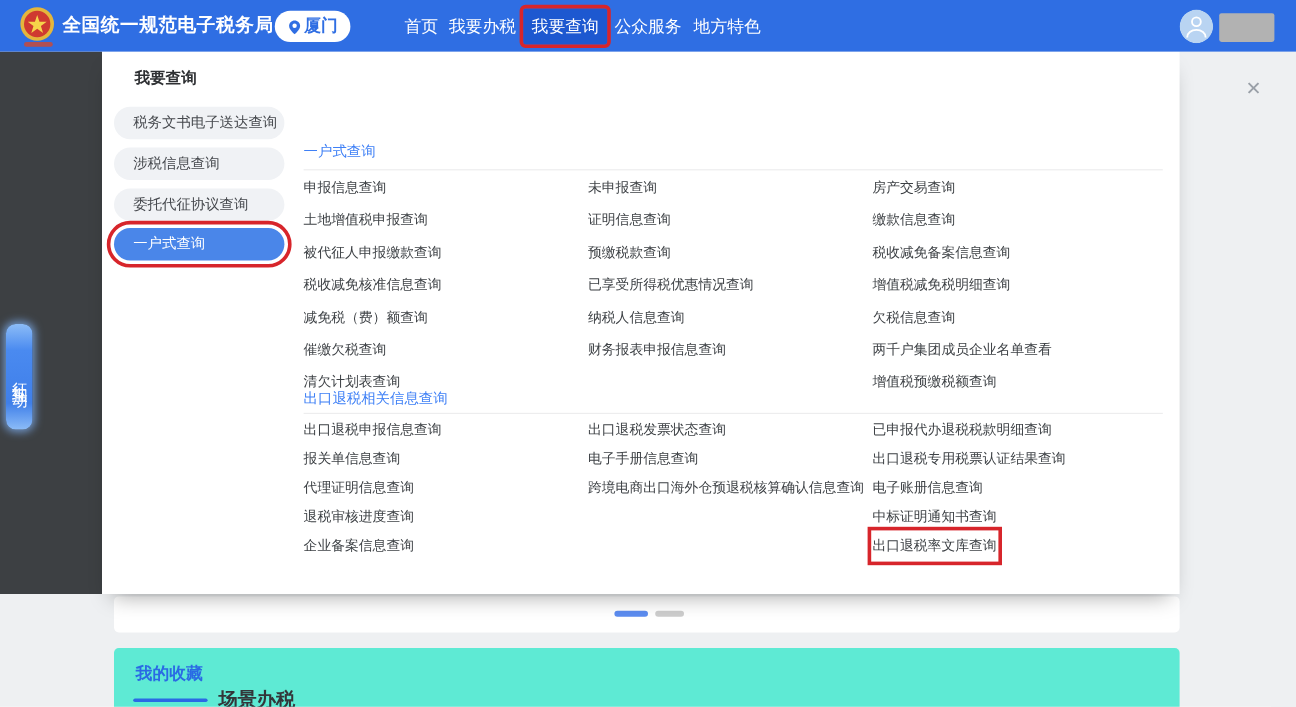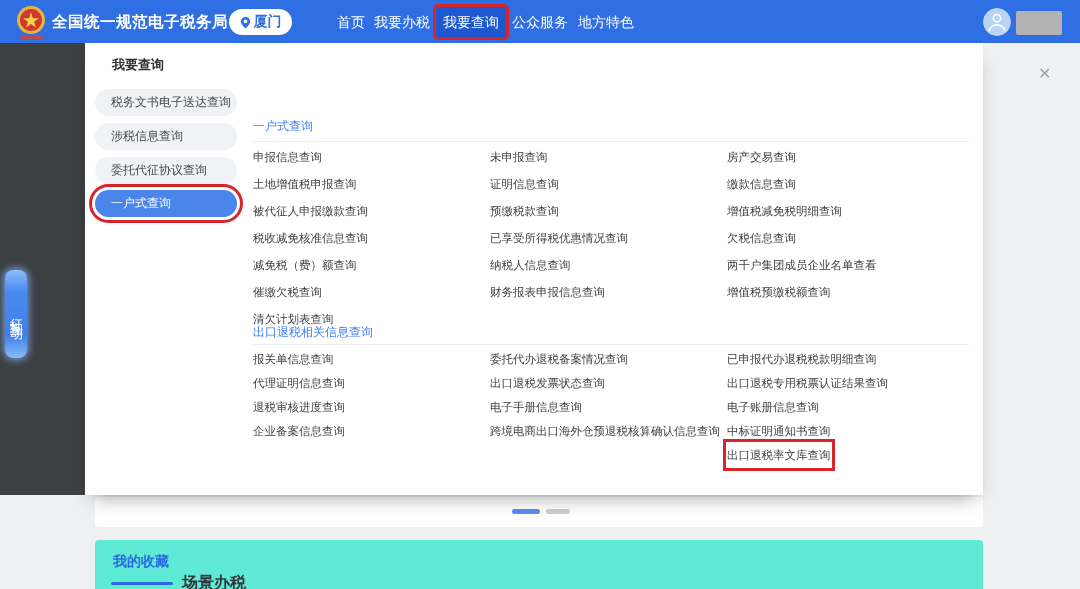--- a/index.html
+++ b/index.html
@@ -142,38 +142,39 @@
           <div class="link-item">未申报查询</div>
           <div class="link-item">证明信息查询</div>
           <div class="link-item">预缴税款查询</div>
           <div class="link-item">已享受所得税优惠情况查询</div>
           <div class="link-item">纳税人信息查询</div>
           <div class="link-item">财务报表申报信息查询</div>
         </div>
       <div class="col" style="left:642px;top:101px;">
           <div class="link-item">房产交易查询</div>
           <div class="link-item">缴款信息查询</div>
+          <div class="link-item">税收减免备案信息查询</div>
           <div class="link-item">增值税减免税明细查询</div>
           <div class="link-item">欠税信息查询</div>
           <div class="link-item">两千户集团成员企业名单查看</div>
           <div class="link-item">增值税预缴税额查询</div>
         </div>
     </div>
 
     <div class="sec2">
       <div class="section-title" style="left:168px;top:281px;">出口退税相关信息查询</div>
       <div class="divider" style="top:301px;"></div>
       <div class="col" style="left:168px;top:304px;">
+          <div class="link-item">出口退税申报信息查询</div>
           <div class="link-item">报关单信息查询</div>
           <div class="link-item">代理证明信息查询</div>
           <div class="link-item">退税审核进度查询</div>
           <div class="link-item">企业备案信息查询</div>
         </div>
       <div class="col" style="left:405px;top:304px;">
-          <div class="link-item">委托代办退税备案情况查询</div>
           <div class="link-item">出口退税发票状态查询</div>
           <div class="link-item">电子手册信息查询</div>
           <div class="link-item">跨境电商出口海外仓预退税核算确认信息查询</div>
         </div>
       <div class="col" style="left:642px;top:304px;">
           <div class="link-item">已申报代办退税税款明细查询</div>
           <div class="link-item">出口退税专用税票认证结果查询</div>
           <div class="link-item">电子账册信息查询</div>
           <div class="link-item">中标证明通知书查询</div>
           <div class="link-item annotated">出口退税率文库查询</div>

